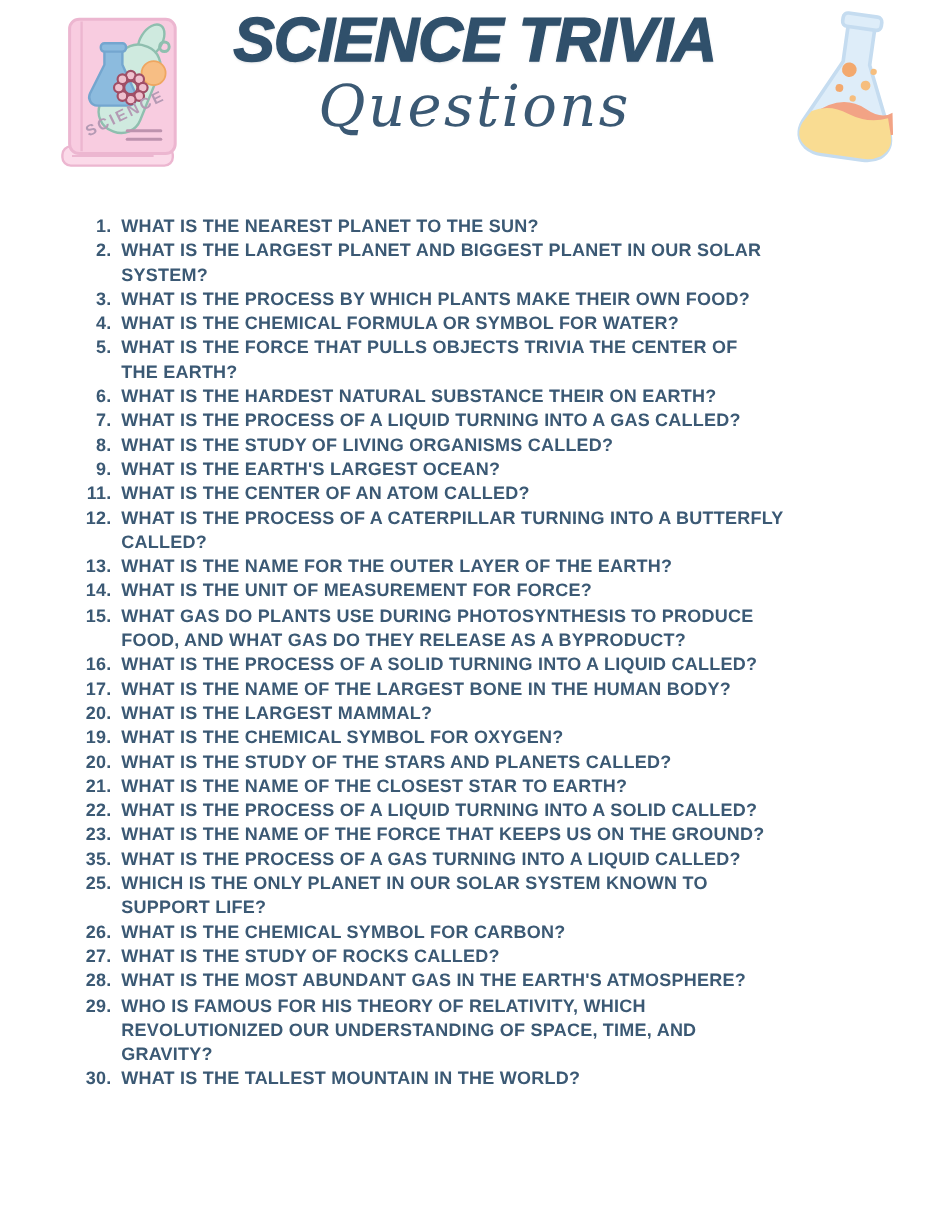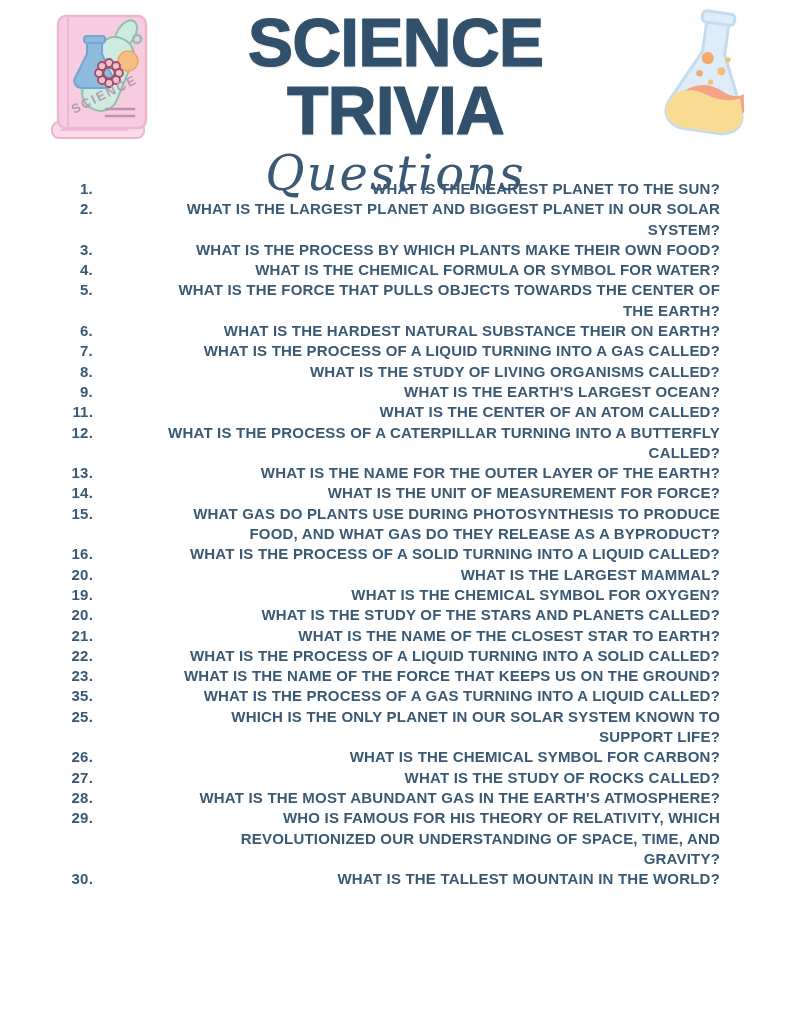--- a/index.html
+++ b/index.html
@@ -11,27 +11,28 @@
     overflow: hidden;
   }
   .page { position: absolute; inset: 0; }
 
   
   .book-icon  { position: absolute; left: 50px;  top: 14px; width: 102px; height: 128px; }
   .flask-icon { position: absolute; left: 644px; top: 8px;  width: 134px; height: 138px; }
   .titles { position: absolute; left: 155px; right: 155px; top: 8px; text-align: center; }
   .main-title {
     margin: 0;
-    font-size: 68px;
+    font-size: 52px;
     font-weight: bold;
     letter-spacing: -1px;
     color: var(--title);
     -webkit-text-stroke: 1.1px var(--title);
     line-height: 1.0;
     text-shadow: 0 1px 2px rgba(40,60,80,0.25);
+    font-style: italic;
   }
   .subtitle {
     margin-top: 3px;
     font-family: "DejaVu Serif", serif;
     font-style: italic;
     font-weight: normal;
     font-size: 48px;
     letter-spacing: 2px;
     color: var(--ink);
     line-height: 1.1;
@@ -45,21 +46,21 @@
     text-align: right;
     margin-right: 8px;
     font-weight: bold;
     font-size: 15px;
     line-height: 20.3px;
     letter-spacing: 0.2px;
     color: var(--ink);
   }
   .q-text {
     flex: 1;
-    text-align: right;
+    text-align: left;
     font-weight: bold;
     font-size: 15px;
     line-height: 20.3px;
     letter-spacing: 0.2px;
     color: var(--ink);
     white-space: pre-line;
   }
 </style>
 </head>
 <body>
@@ -150,21 +151,21 @@
       <div class="q-row">
         <span class="q-num">3.</span>
         <span class="q-text">WHAT IS THE PROCESS BY WHICH PLANTS MAKE THEIR OWN FOOD?</span>
       </div>
       <div class="q-row">
         <span class="q-num">4.</span>
         <span class="q-text">WHAT IS THE CHEMICAL FORMULA OR SYMBOL FOR WATER?</span>
       </div>
       <div class="q-row">
         <span class="q-num">5.</span>
-        <span class="q-text">WHAT IS THE FORCE THAT PULLS OBJECTS TOWARDS THE CENTER OF
+        <span class="q-text">WHAT IS THE FORCE THAT PULLS OBJECTS TRIVIA THE CENTER OF
 THE EARTH?</span>
       </div>
       <div class="q-row">
         <span class="q-num">6.</span>
         <span class="q-text">WHAT IS THE HARDEST NATURAL SUBSTANCE THEIR ON EARTH?</span>
       </div>
       <div class="q-row">
         <span class="q-num">7.</span>
         <span class="q-text">WHAT IS THE PROCESS OF A LIQUID TURNING INTO A GAS CALLED?</span>
       </div>
@@ -194,20 +195,24 @@
         <span class="q-text">WHAT IS THE UNIT OF MEASUREMENT FOR FORCE?</span>
       </div>
       <div class="q-row">
         <span class="q-num">15.</span>
         <span class="q-text">WHAT GAS DO PLANTS USE DURING PHOTOSYNTHESIS TO PRODUCE
 FOOD, AND WHAT GAS DO THEY RELEASE AS A BYPRODUCT?</span>
       </div>
       <div class="q-row">
         <span class="q-num">16.</span>
         <span class="q-text">WHAT IS THE PROCESS OF A SOLID TURNING INTO A LIQUID CALLED?</span>
+      </div>
+      <div class="q-row">
+        <span class="q-num">17.</span>
+        <span class="q-text">WHAT IS THE NAME OF THE LARGEST BONE IN THE HUMAN BODY?</span>
       </div>
       <div class="q-row">
         <span class="q-num">20.</span>
         <span class="q-text">WHAT IS THE LARGEST MAMMAL?</span>
       </div>
       <div class="q-row">
         <span class="q-num">19.</span>
         <span class="q-text">WHAT IS THE CHEMICAL SYMBOL FOR OXYGEN?</span>
       </div>
       <div class="q-row">

